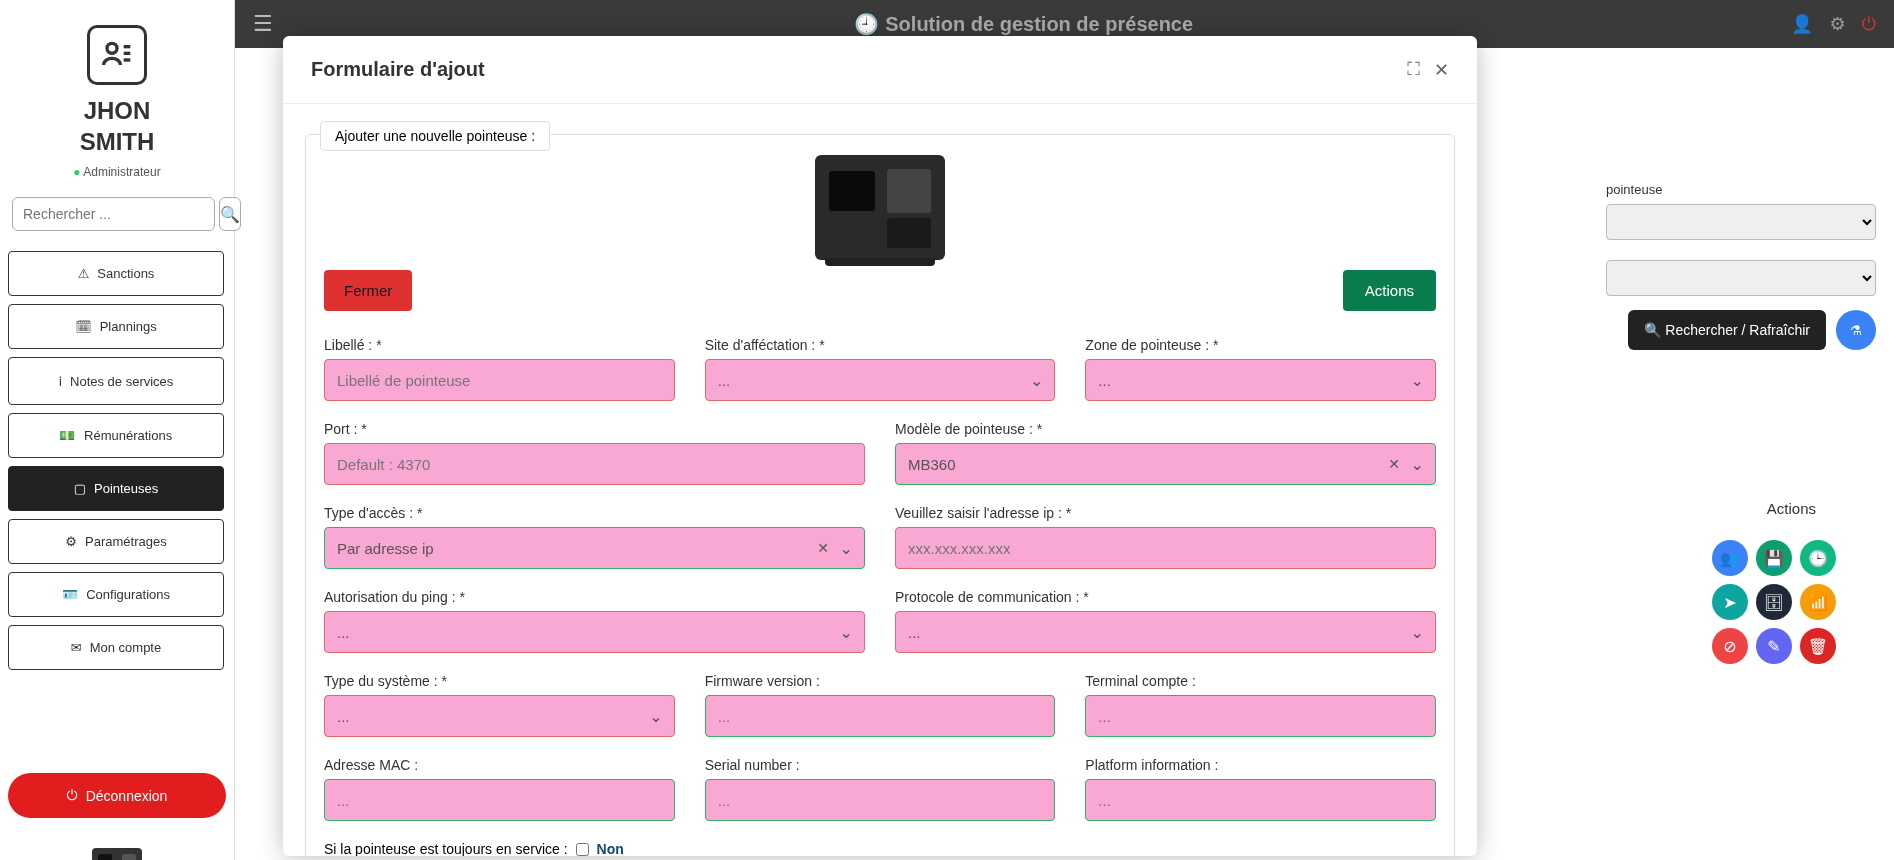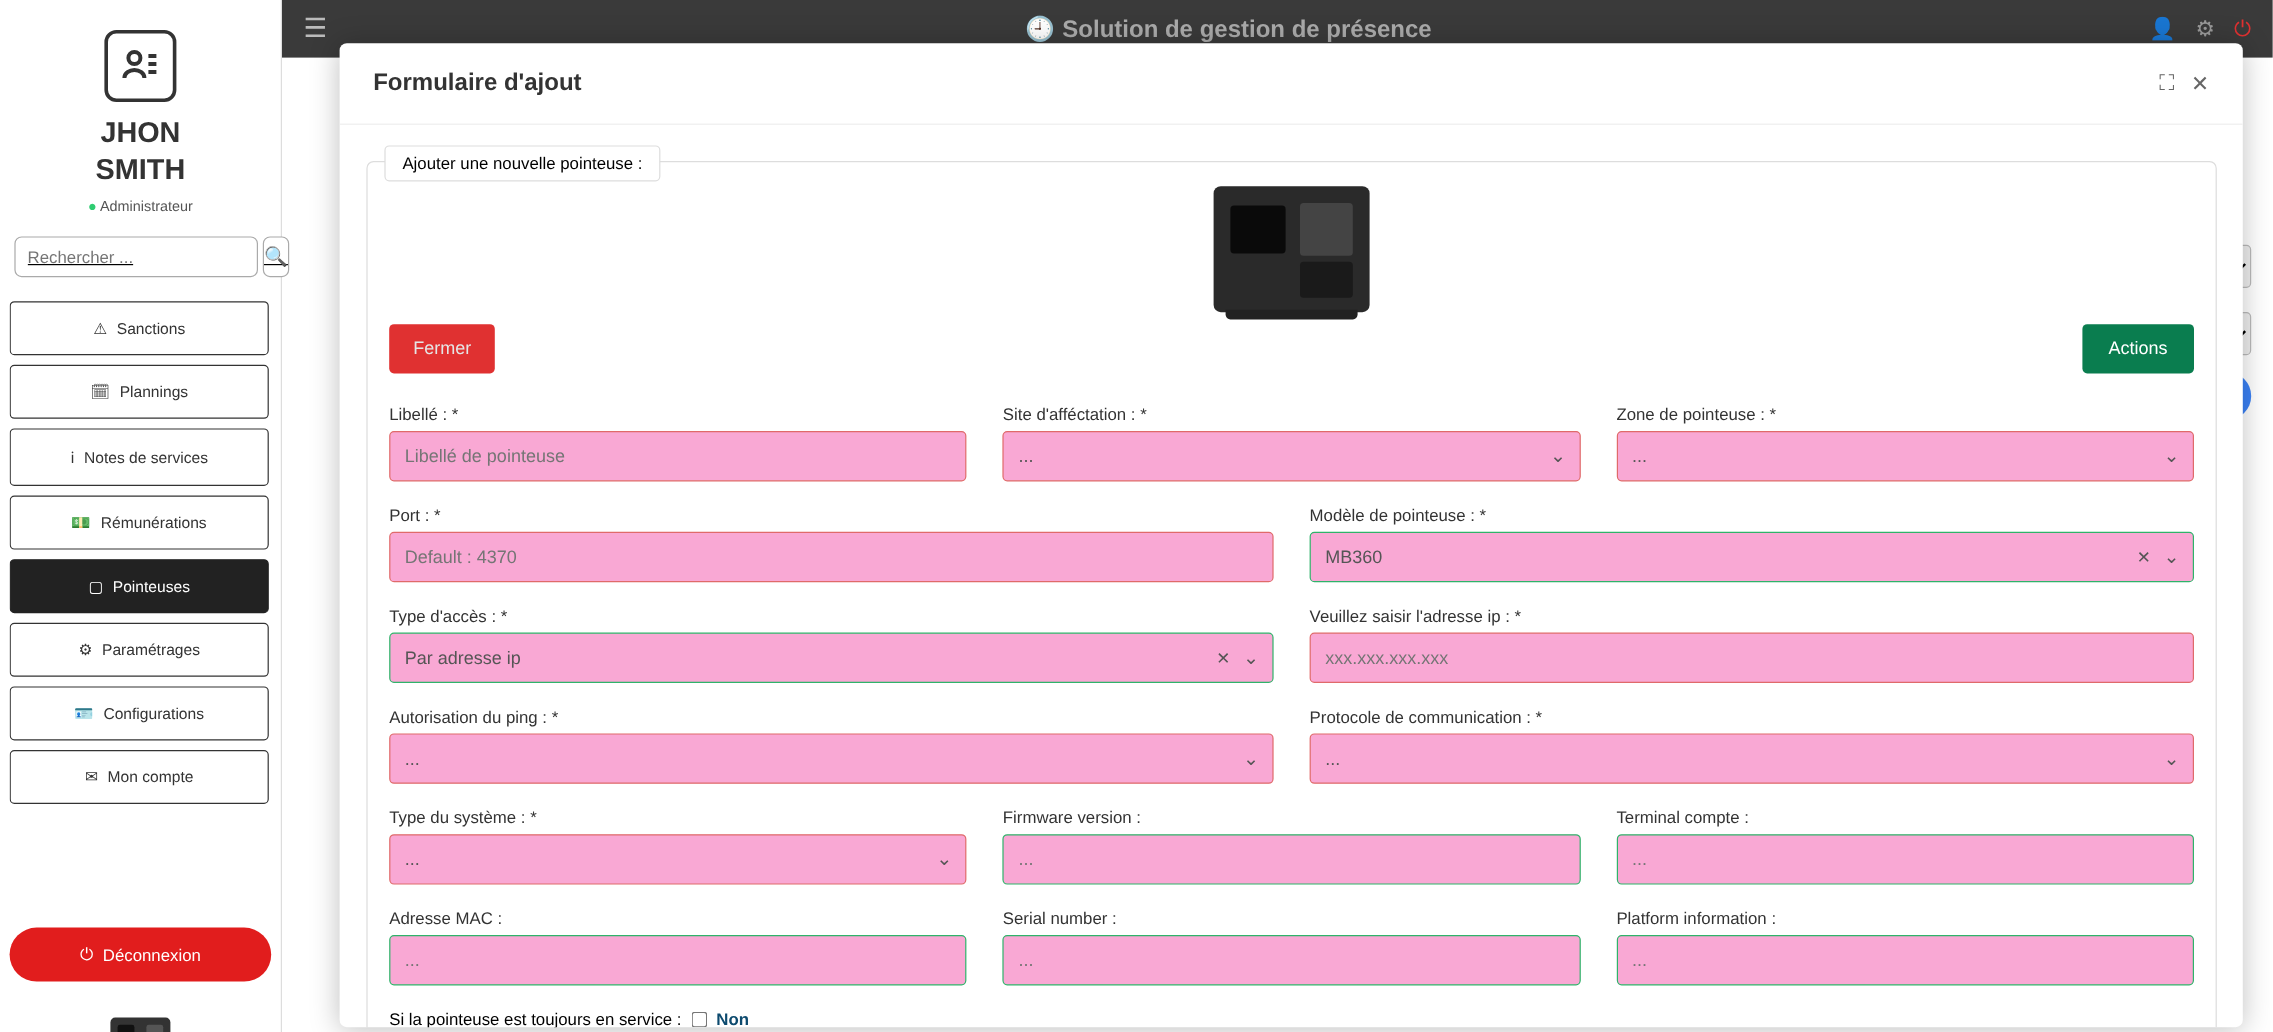--- a/index.html
+++ b/index.html
@@ -5,21 +5,21 @@
 * { box-sizing: border-box; margin: 0; padding: 0; font-family: Arial, sans-serif; }
 body { background: #fff; width: 1894px; height: 860px; overflow: hidden; position: relative; }
 
 
 .sidebar { position: absolute; left: 0; top: 0; width: 235px; height: 860px; background: #fff; border-right: 1px solid #ddd; padding: 10px 8px; }
 .avatar-box { width: 60px; height: 60px; margin: 15px auto 10px; border: 3px solid #333; border-radius: 10px; display:flex; align-items:center; justify-content:center; }
 .avatar-box svg { width: 40px; height: 40px; }
 .user-name { text-align: center; font-weight: bold; font-size: 24px; color: #333; line-height: 1.3; }
 .user-role { text-align: center; font-size: 12px; color: #555; margin-top: 8px; }
 .user-role::before { content: "● "; color: #2ecc71; }
-.search-row { display: flex; margin: 18px 4px 12px; gap: 4px; text-decoration: underline; }
+.search-row { display: flex; margin: 18px 4px 12px; gap: 4px; }
 .search-row input { flex: 1; border: 1px solid #aaa; border-radius: 6px; padding: 8px 10px; font-size: 14px; }
 .search-row button { width: 38px; border: 1px solid #aaa; border-radius: 6px; background: #fff; cursor: pointer; font-size: 16px; }
 .nav-list { height: 520px; overflow-y: auto; padding-right: 2px; }
 .nav-item { border: 1px solid #333; border-radius: 4px; margin: 8px 0; padding: 14px 10px; text-align: center; font-size: 13px; color: #333; cursor: pointer; display:flex; align-items:center; justify-content:center; gap:8px; }
 .nav-item.active { background: #222; color: #fff; border-color: #222; }
 .logout-btn { background: #e11d1d; color: #fff; border: none; border-radius: 28px; padding: 14px; width: 100%; font-size: 14px; margin-top: 10px; cursor: pointer; display:flex; align-items:center; justify-content:center; gap:8px; }
 .device-img { width: 50px; height: 40px; margin: 30px auto 0; background: #333; border-radius: 4px; display:block; position:relative; }
 .device-img::before{content:"";position:absolute;left:6px;top:6px;width:14px;height:14px;background:#111;border-radius:2px;}
 .device-img::after{content:"";position:absolute;right:6px;top:6px;width:14px;height:14px;background:#555;border-radius:2px;}
 
@@ -34,36 +34,36 @@
 .bgpage { position: absolute; left: 258px; right: 18px; top: 60px; bottom: 0; }
 .filter-right { position: absolute; right: 0; top: 120px; width: 270px; }
 .filter-right label { font-size: 13px; color: #333; }
 .filter-right select { width: 100%; border: 1px solid #bbb; border-radius: 4px; height: 36px; margin: 6px 0 14px; font-size: 14px; padding: 0 8px; }
 .btn-row { display:flex; gap:10px; justify-content:flex-end; }
 .btn-search { background: #222; color: #fff; border: none; padding: 10px 16px; border-radius: 6px; font-size: 14px; cursor: pointer; }
 .btn-funnel { background: #3b82f6; color: #fff; border:none; width:40px; height:40px; border-radius:50%; cursor:pointer; }
 .actions-header { position:absolute; right: 60px; top: 440px; font-size: 15px; color: #333; font-weight: 500; }
 .action-icons { position:absolute; right: 40px; top: 480px; display:grid; grid-template-columns: repeat(3, 36px); gap: 8px; }
 .action-icons span { width: 36px; height: 36px; border-radius: 50%; display:flex; align-items:center; justify-content:center; color:#fff; font-size:16px; }
-.modal { position: absolute; left: 283px; top: 36px; width: 1586px; height: 820px; background: #fff; border-radius: 6px; box-shadow: 0 2px 24px rgba(0,0,0,0.25); display:flex; flex-direction:column; overflow:hidden; }
+.modal { position: absolute; left: 283px; top: 36px; width: 1194px; height: 820px; background: #fff; border-radius: 6px; box-shadow: 0 2px 24px rgba(0,0,0,0.25); display:flex; flex-direction:column; overflow:hidden; }
 .modal-header { padding: 22px 28px; border-bottom: 1px solid #eee; display:flex; align-items:center; }
 .modal-header h2 { font-size: 20px; font-weight: 600; color: #333; flex:1; }
 .modal-header .hicon { color: #666; font-size: 18px; margin-left: 14px; cursor:pointer; }
 .modal-body { flex:1; overflow-y:auto; padding: 30px 22px 2px; }
 .fieldset { border: 1px solid #ddd; border-radius: 6px; padding: 50px 18px 18px; position:relative; }
 .legend { position:absolute; top:-14px; left:14px; background:#fff; padding: 6px 14px; border:1px solid #ddd; border-radius:4px; font-size:14px; }
 
 .device-big { width: 130px; height: 105px; margin: -30px auto 10px; background: #2a2a2a; border-radius: 6px; position:relative; }
 .device-big::before{content:"";position:absolute;left:14px;top:16px;width:46px;height:40px;background:#0a0a0a;border-radius:3px;}
 .device-big::after{content:"";position:absolute;right:14px;top:14px;width:44px;height:44px;background:#444;border-radius:3px;}
 .device-big .pad{position:absolute;right:14px;bottom:12px;width:44px;height:30px;background:#1a1a1a;border-radius:3px;}
 .device-big .base{position:absolute;bottom:-6px;left:10px;right:10px;height:8px;background:#222;border-radius:0 0 4px 4px;}
 
 .btn-row-modal { display:flex; justify-content:space-between; margin: 0 0 18px; }
-.btn-fermer { background: #e03131; color:#e5e5e5; border:none; padding: 12px 20px; border-radius:4px; font-size:15px; cursor:pointer; }
+.btn-fermer { background: #e03131; color:#0f172a; border:none; padding: 12px 20px; border-radius:4px; font-size:15px; cursor:pointer; }
 .btn-valider { background: #0a7d4f; color:#fff; border:none; padding: 12px 22px; border-radius:4px; font-size:15px; cursor:pointer; }
 
 .form-grid { display:grid; grid-template-columns: 1fr 1fr 1fr; gap: 0 30px; }
 .row-half { display:grid; grid-template-columns: 1fr 1fr; gap: 0 30px; margin-top: 6px; }
 .fld { margin-bottom: 6px; }
 .fld label { display:block; font-size: 14px; color: #333; margin: 8px 0 6px; font-weight: 500; }
 .control { position:relative; }
 .control input, .control .sel { width: 100%; height: 42px; border-radius: 4px; padding: 0 12px; font-size: 15px; background:#f9a8d4; }
 .control input { border: 1px solid #2fb36a; }
 .control input.err, .control .sel.err { border: 1px solid #e06a6a; }

